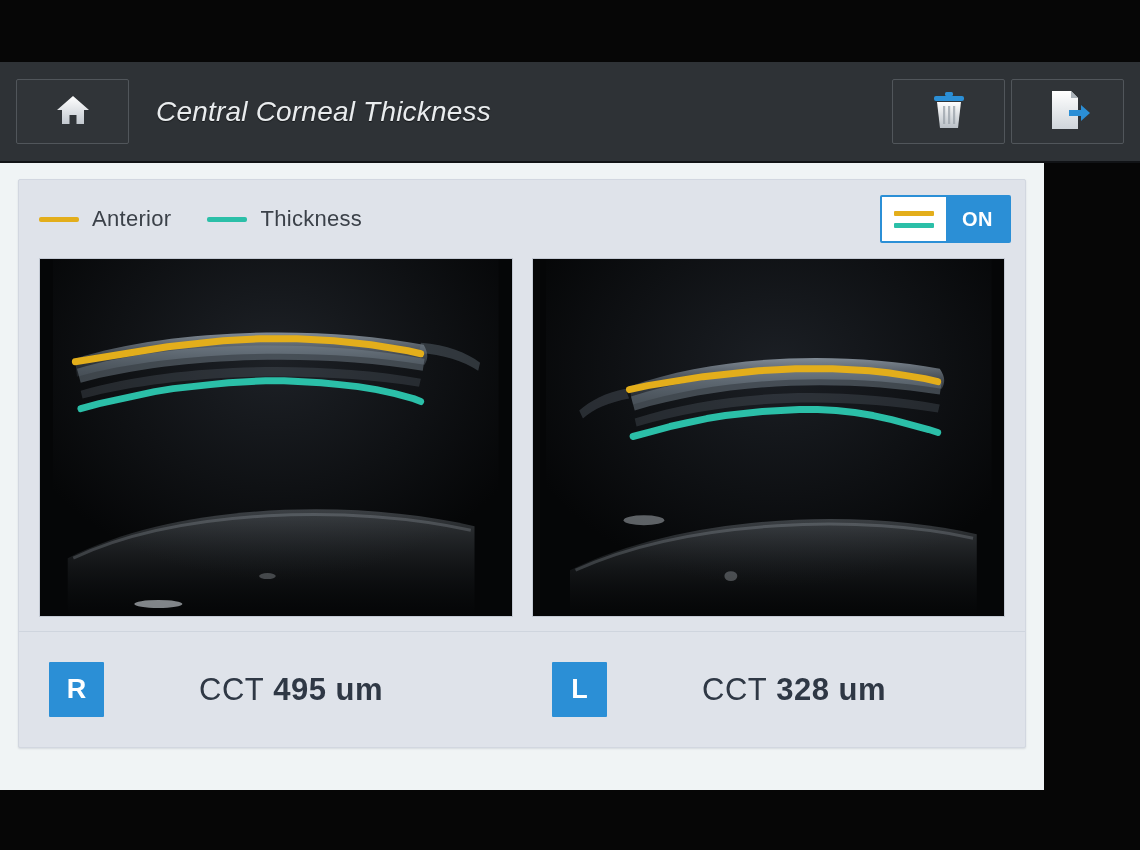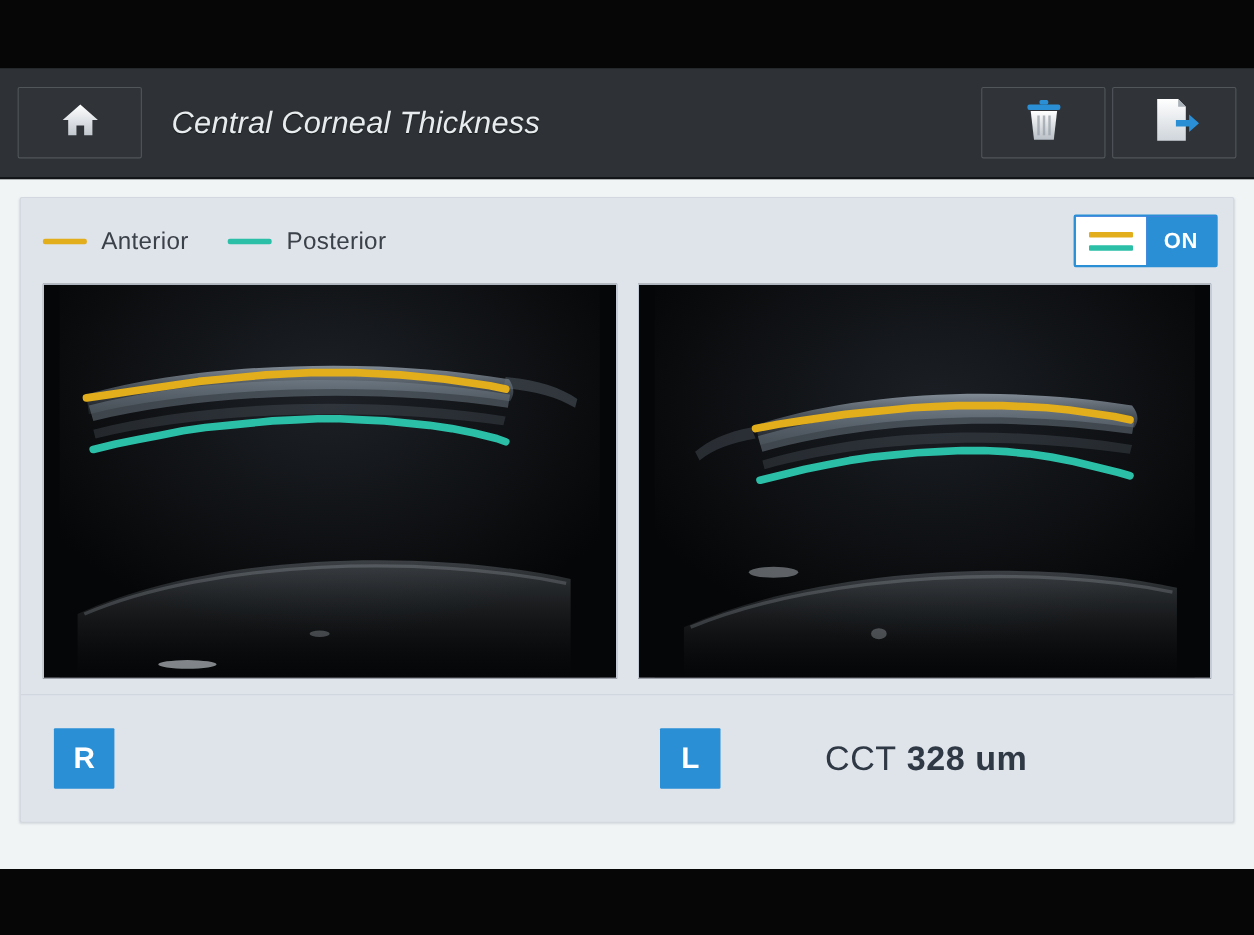--- a/index.html
+++ b/index.html
@@ -70,21 +70,21 @@
   .hdr-right {
     margin-left: auto;
     display: flex;
     gap: 6px;
   }
 
   
   .page-body {
     position: absolute;
     left: 0; top: 163px;
-    width: 1140px; height: 627px;
+    width: 1044px; height: 627px;
     background: #f0f4f5;
     padding: 16px 18px 42px 18px;
   }
 
   .card {
     width: 100%;
     height: 100%;
     background: #dfe3ea;
     border: 1px solid #d2d7e0;
     border-radius: 2px;
@@ -298,21 +298,21 @@
 
       <div class="legend-row">
 
         <div class="legend-item">
           <span class="legend-swatch" style="background:#e3ae1b"></span>
           <span class="legend-label">Anterior</span>
         </div>
 
         <div class="legend-item">
           <span class="legend-swatch" style="background:#2bbfa8"></span>
-          <span class="legend-label">Posterior</span>
+          <span class="legend-label">Thickness</span>
         </div>
 
         <div class="trace-toggle">
           <div class="toggle-lines">
             <i style="background:#e3ae1b"></i>
             <i style="background:#2bbfa8"></i>
           </div>
           <div class="toggle-state">ON</div>
         </div>
       </div>
@@ -408,20 +408,23 @@
             <ellipse cx="214" cy="318" rx="7" ry="5" fill="#cfd8de" opacity=".30"></ellipse>
           </svg>
         </div>
 
       </div>
 
       <div class="cct-row">
 
         <div class="cct-block">
           <span class="eye-badge">R</span>
+          <span class="cct-text">
+            <span class="cct-label">CCT</span><span class="cct-value">495 um</span>
+          </span>
         </div>
 
         <div class="cct-block">
           <span class="eye-badge">L</span>
           <span class="cct-text">
             <span class="cct-label">CCT</span><span class="cct-value">328 um</span>
           </span>
         </div>
 
       </div>

